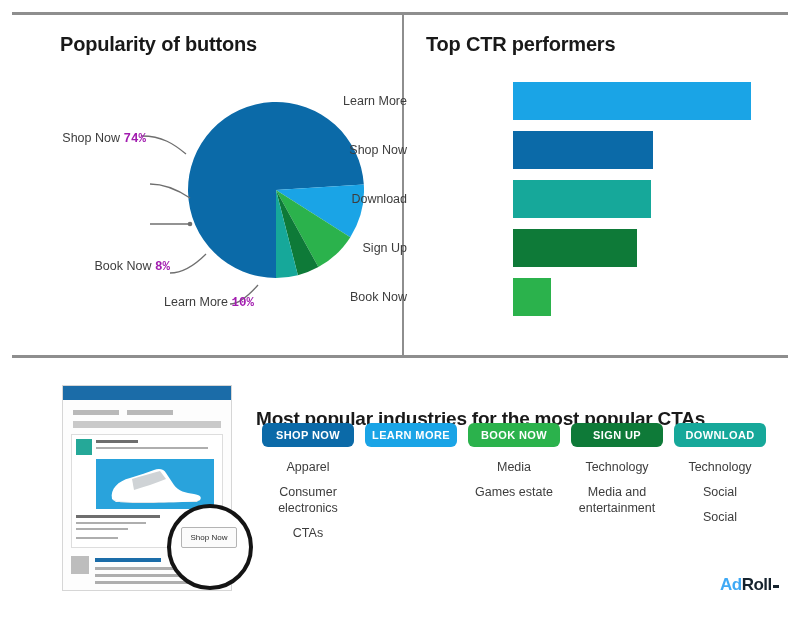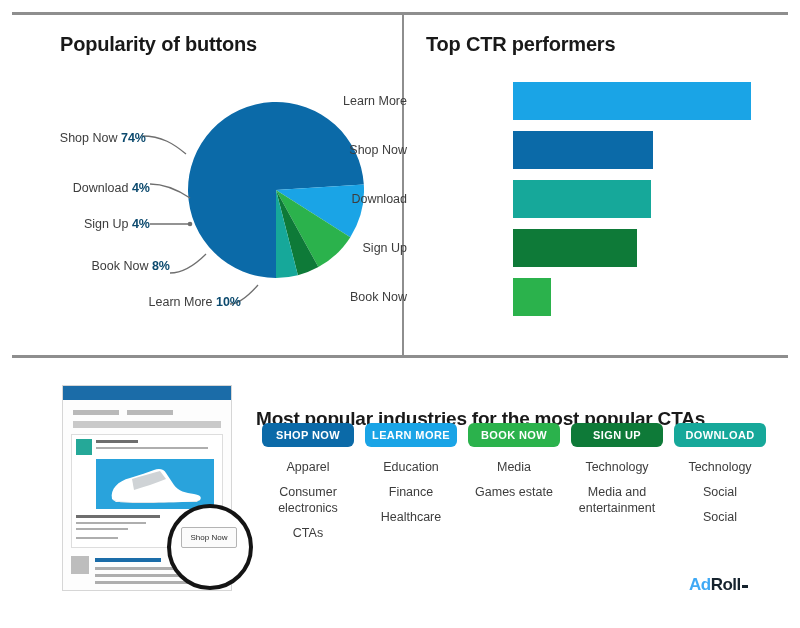--- a/index.html
+++ b/index.html
@@ -73,21 +73,21 @@
   }
   #pie-svg { display: block; }
 
   .pie-label {
     position: absolute;
     font-size: 12.5px;
     color: #3d3d3d;
     white-space: nowrap;
     text-align: right;
   }
-  .pie-label b { font-weight: bold; color: #0c4a6e; }
+  .pie-label b { font-weight: bold; color: #a21caf; font-family: Liberation Mono, monospace; }
 
   .leader {
     position: absolute;
     pointer-events: none;
   }
 
   
   .bar-row {
     position: absolute;
     left: 416px;
@@ -205,21 +205,21 @@
     margin-top: 12px;
     font-size: 12.5px;
     color: #3d3d3d;
     line-height: 1.28;
   }
   .cta-list div { margin-bottom: 9px; }
 
   
   #logo {
     position: absolute;
-    left: 689px; top: 575px;
+    left: 720px; top: 575px;
     font-size: 17px;
     font-weight: bold;
     letter-spacing: -0.5px;
     white-space: nowrap;
   }
   #logo .ad { color: #3fa9f5; }
   #logo .roll { color: #16232e; }
   #logo .tail {
     display: inline-block;
     width: 6px; height: 3px;
@@ -266,36 +266,28 @@
   </svg>
   <svg class="leader" style="left:228px; top:282px; width:48px; height:28px;">
     <path d="M2,22 C12,22 22,12 30,3" stroke="#6f6f6f" stroke-width="1.3" fill="none"></path>
   </svg>
 
   <div class="pie-label" style="left:0px; top:131px; width:146px;">
     <span>Shop Now</span>
     <b>74%</b>
   </div>
 
-  <div class="pie-label" style="left:0px; top:181px; width:150px;">
-    <span>Download</span>
-    <b>4%</b>
-  </div>
-
-  <div class="pie-label" style="left:0px; top:217px; width:150px;">
-    <span>Sign Up</span>
-    <b>4%</b>
-  </div>
+
 
   <div class="pie-label" style="left:0px; top:259px; width:170px;">
     <span>Book Now</span>
     <b>8%</b>
   </div>
 
-  <div class="pie-label" style="left:11px; top:295px; width:230px;">
+  <div class="pie-label" style="left:0px; top:295px; width:230px;padding-left:24px;">
     <span>Learn More</span>
     <b>10%</b>
   </div>
 
   <div class="panel-title" id="bar-title">Top CTR performers</div>
 
   <div id="bar-rows">
       <div class="bar-row" style="top: 82px;">
         <span class="bar-label">Learn More</span>
         <div class="bar-rect" style="width: 238px; background: rgb(26, 164, 230);"></div>
@@ -354,25 +346,21 @@
 
   <div id="circle-hl"></div>
   <div id="shopnow-btn">Shop Now</div>
 
   <div id="cta-columns">
       <div class="cta-col" style="left: 256px;"><div class="cta-pill" style="background: rgb(11, 106, 168);">SHOP NOW</div><div class="cta-list">
           <div>Apparel</div>
           <div>Consumer electronics</div>
           <div>CTAs</div>
         </div></div>
-      <div class="cta-col" style="left: 359px;"><div class="cta-pill" style="background: rgb(26, 164, 230);">LEARN MORE</div><div class="cta-list">
-          <div>Education</div>
-          <div>Finance</div>
-          <div>Healthcare</div>
-        </div></div>
+      <div class="cta-col" style="left: 359px;"><div class="cta-pill" style="background: rgb(26, 164, 230);">LEARN MORE</div></div>
       <div class="cta-col" style="left: 462px;"><div class="cta-pill" style="background: rgb(43, 178, 76);">BOOK NOW</div><div class="cta-list">
           <div>Media</div>
           <div>Games estate</div>
         </div></div>
       <div class="cta-col" style="left: 565px;"><div class="cta-pill" style="background: rgb(14, 122, 56);">SIGN UP</div><div class="cta-list">
           <div>Technology</div>
           <div>Media and entertainment</div>
         </div></div>
       <div class="cta-col" style="left: 668px;"><div class="cta-pill" style="background: rgb(22, 168, 154);">DOWNLOAD</div><div class="cta-list">
           <div>Technology</div>

